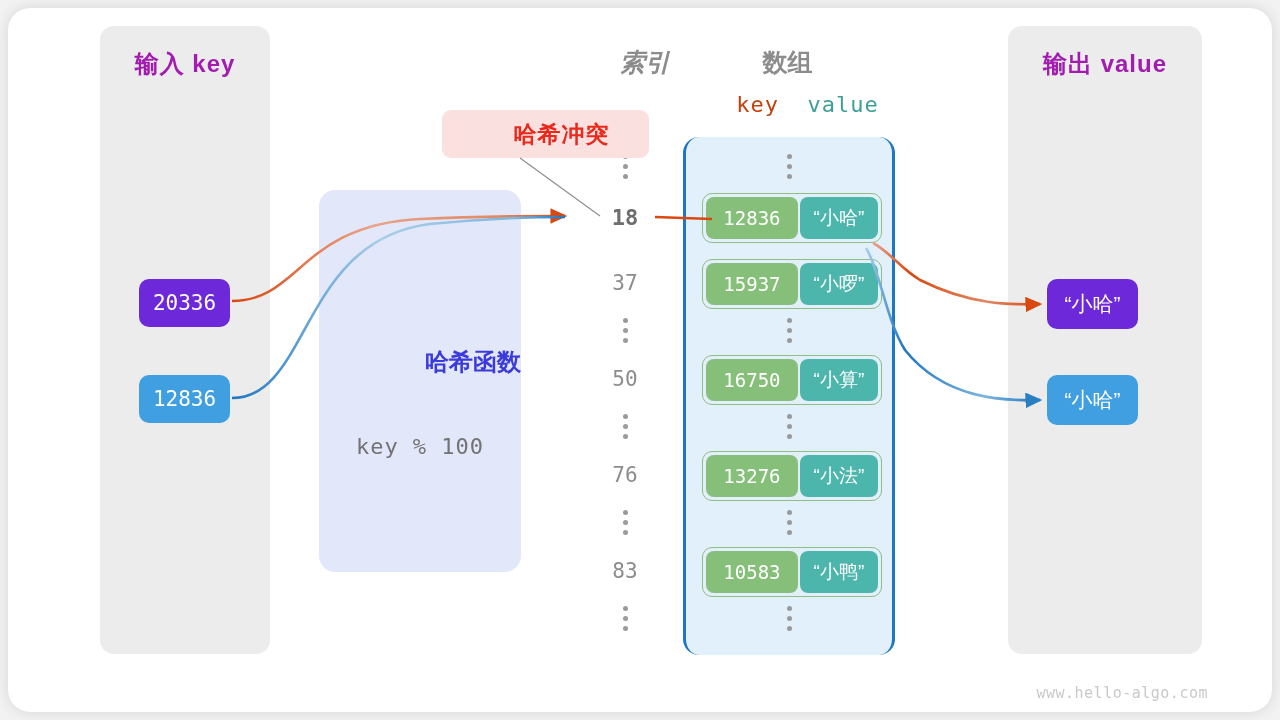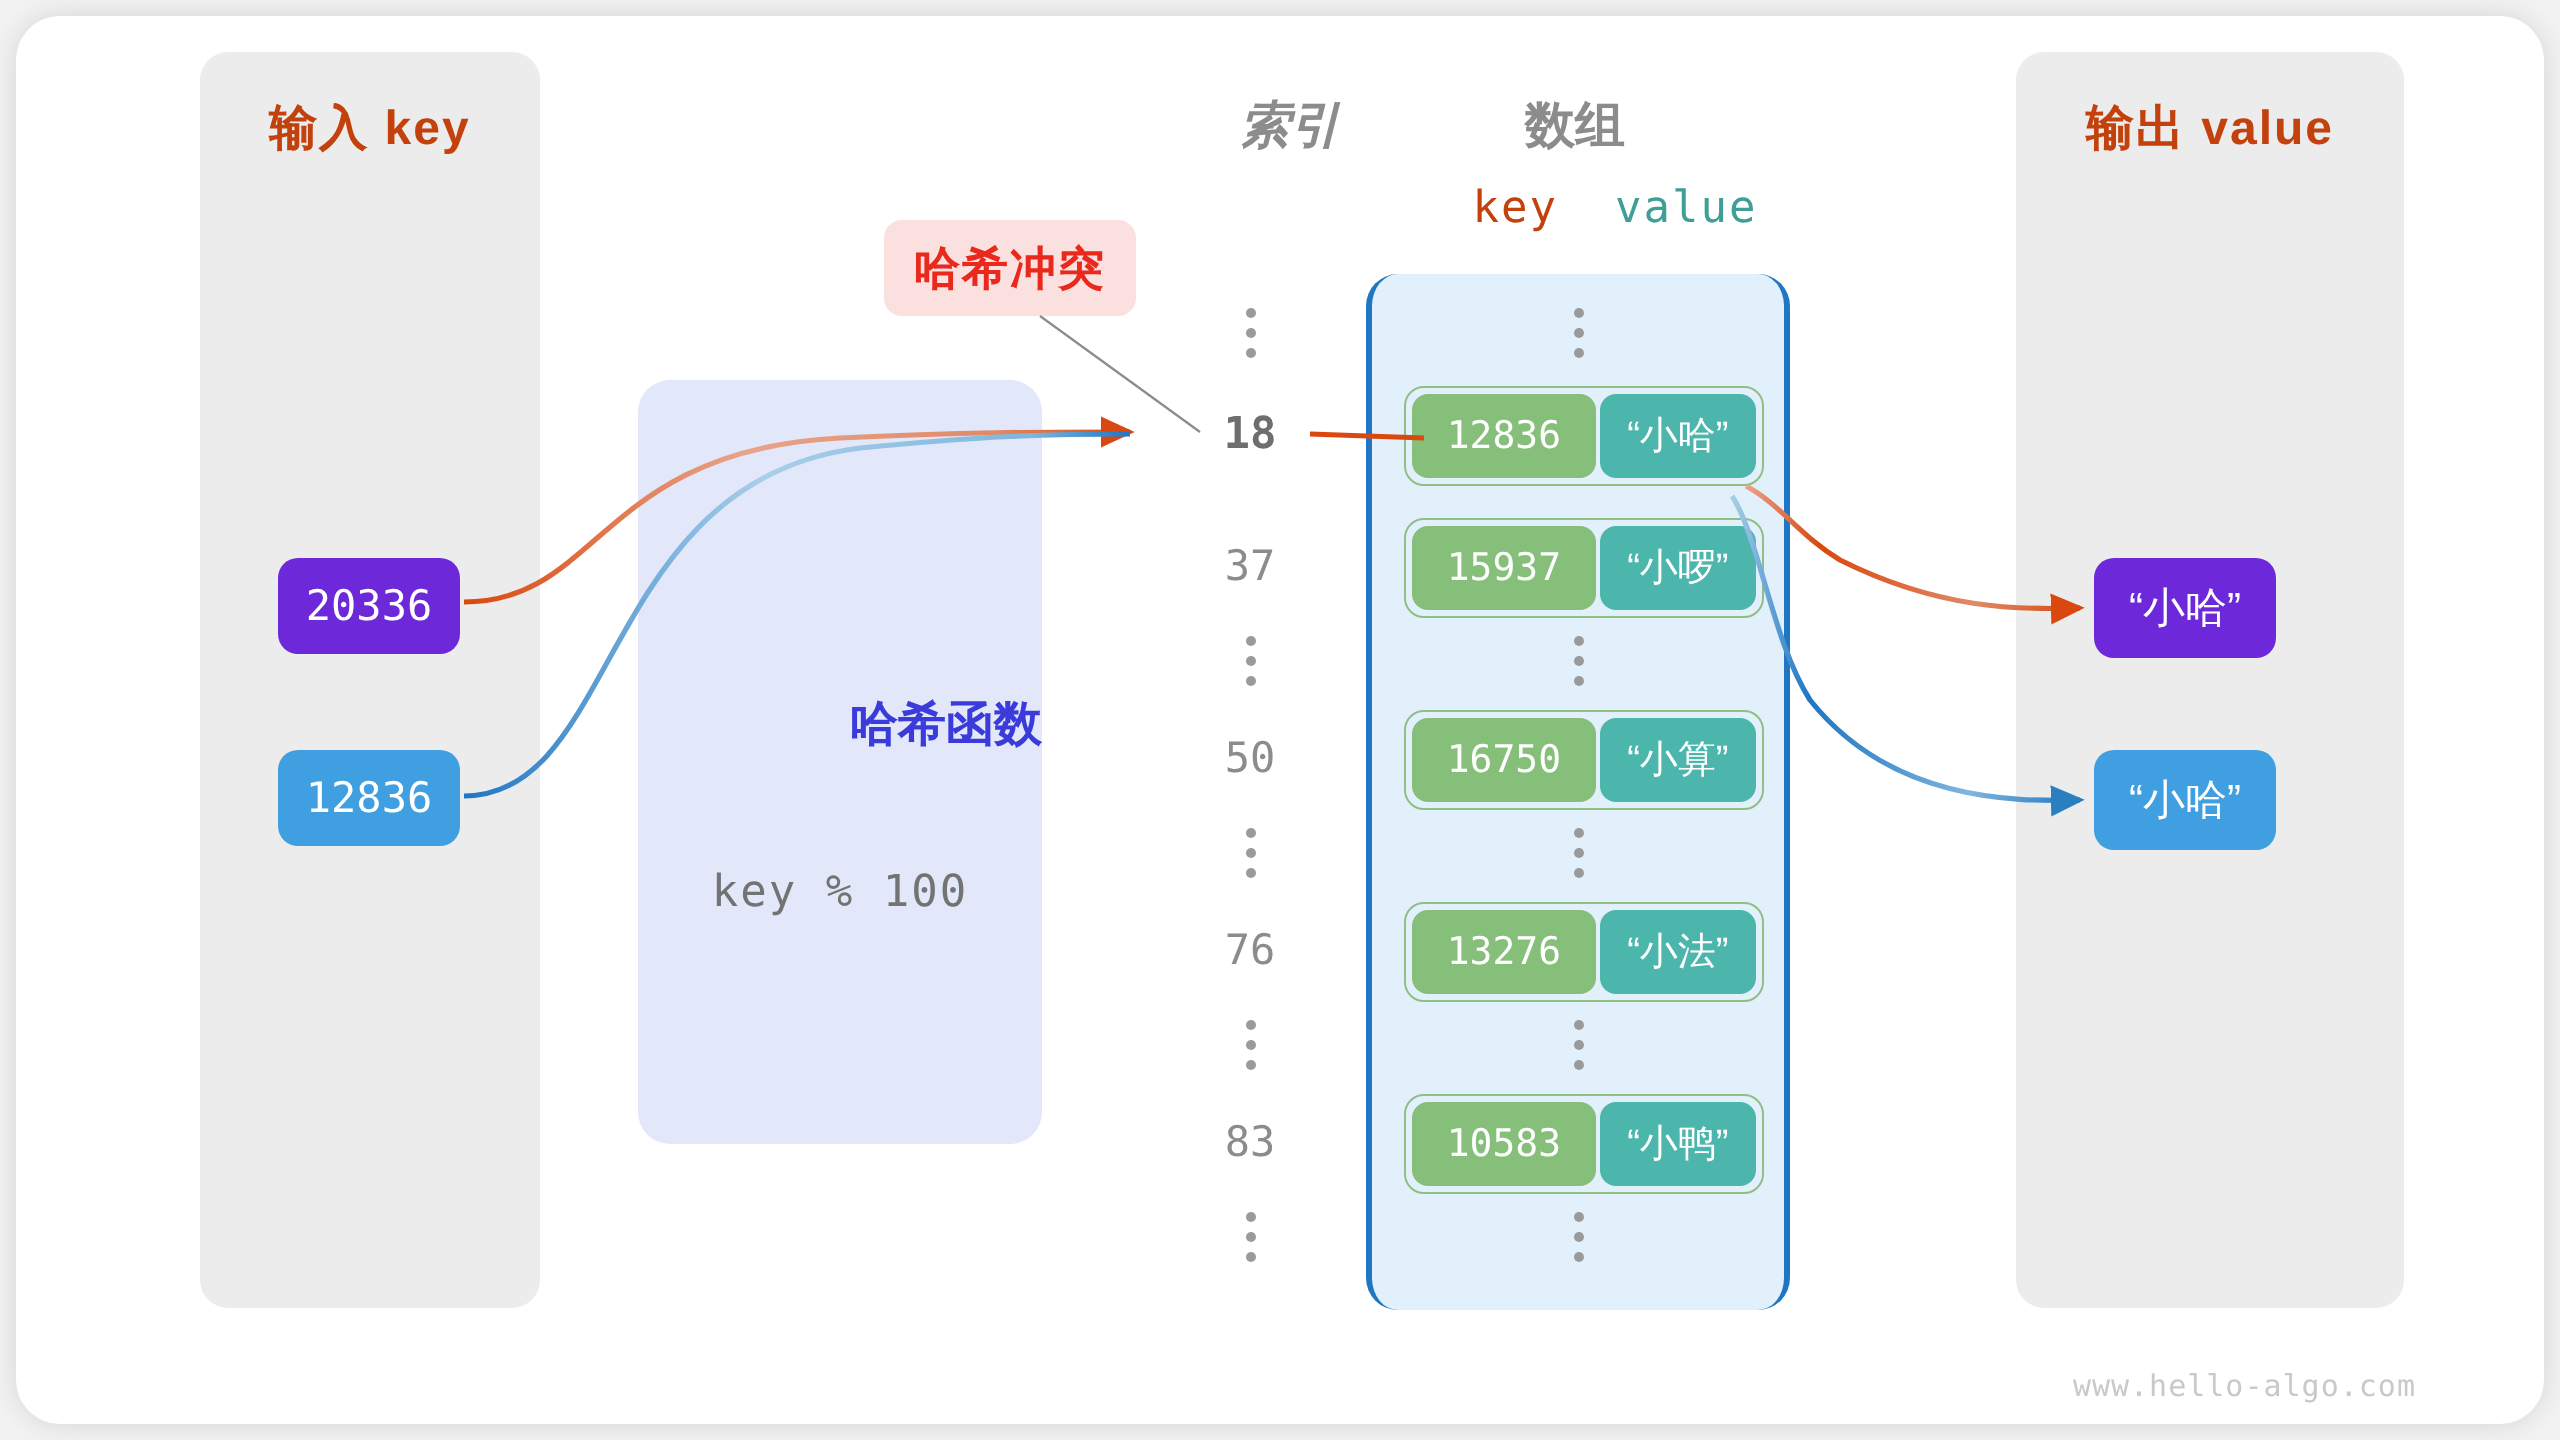--- a/index.html
+++ b/index.html
@@ -43,21 +43,21 @@
   #panel-output { left: 996px; top: 26px;  width: 194px; height: 628px; margin-left: 12px; }
 
   .panel-title {
     position: absolute;
     top: 22px;
     left: 0;
     width: 100%;
     text-align: center;
     font-size: 24px;
     font-weight: bold;
-    color: #c2410c;
+    color: #a21caf;
     letter-spacing: 1px;
   }
 
   
   .col-header {
     position: absolute;
     font-size: 25px;
     font-weight: bold;
     color: #8c8c8c;
     text-align: center;
@@ -203,31 +203,32 @@
     color: #737373;
     letter-spacing: 1px;
     margin-top: 44px;
   }
 
   
   #collision-label {
     position: absolute;
     left: 442px;
     top: 110px;
-    width: 126px;
+    width: 175px;
     height: 48px;
     background: #fbe0e0;
     border-radius: 9px;
     display: flex;
     align-items: center;
     justify-content: center;
     font-size: 23px;
     font-weight: bold;
     color: #e8291c;
     letter-spacing: 1px;
+    padding-left: 32px;
   }
 
   
   .chip {
     position: absolute;
     display: flex;
     align-items: center;
     justify-content: center;
     border-radius: 10px;
     color: #ffffff;

